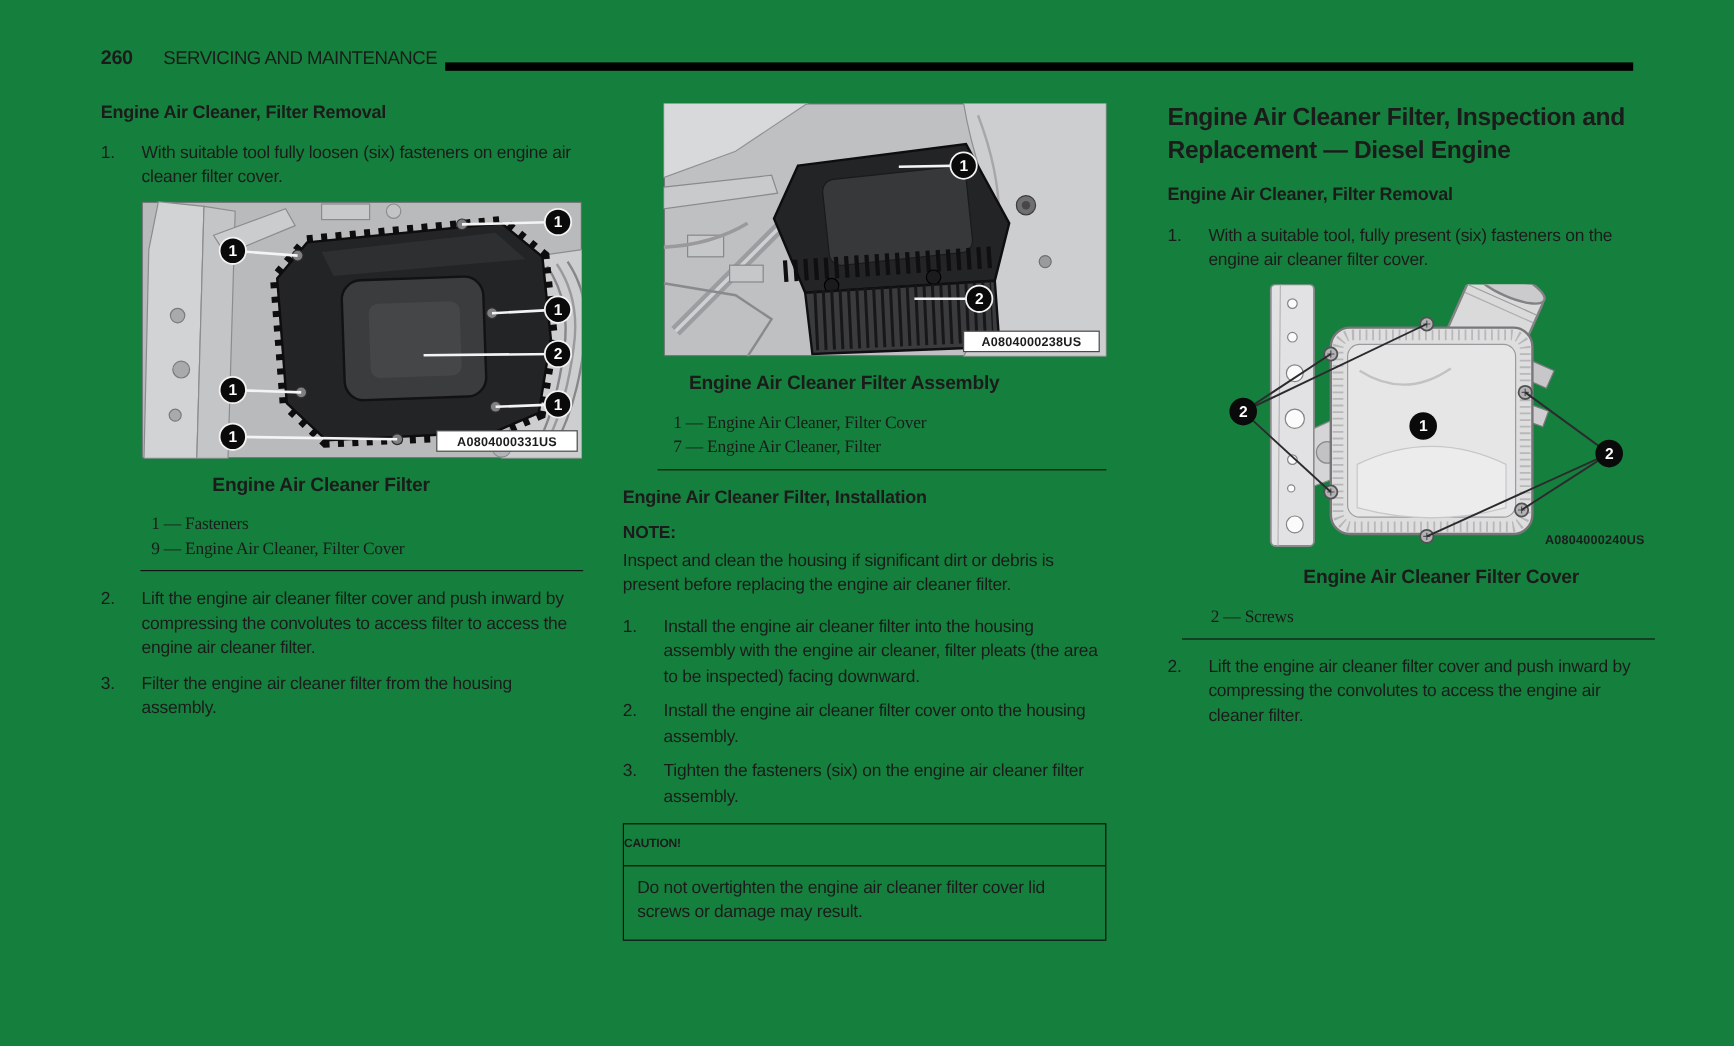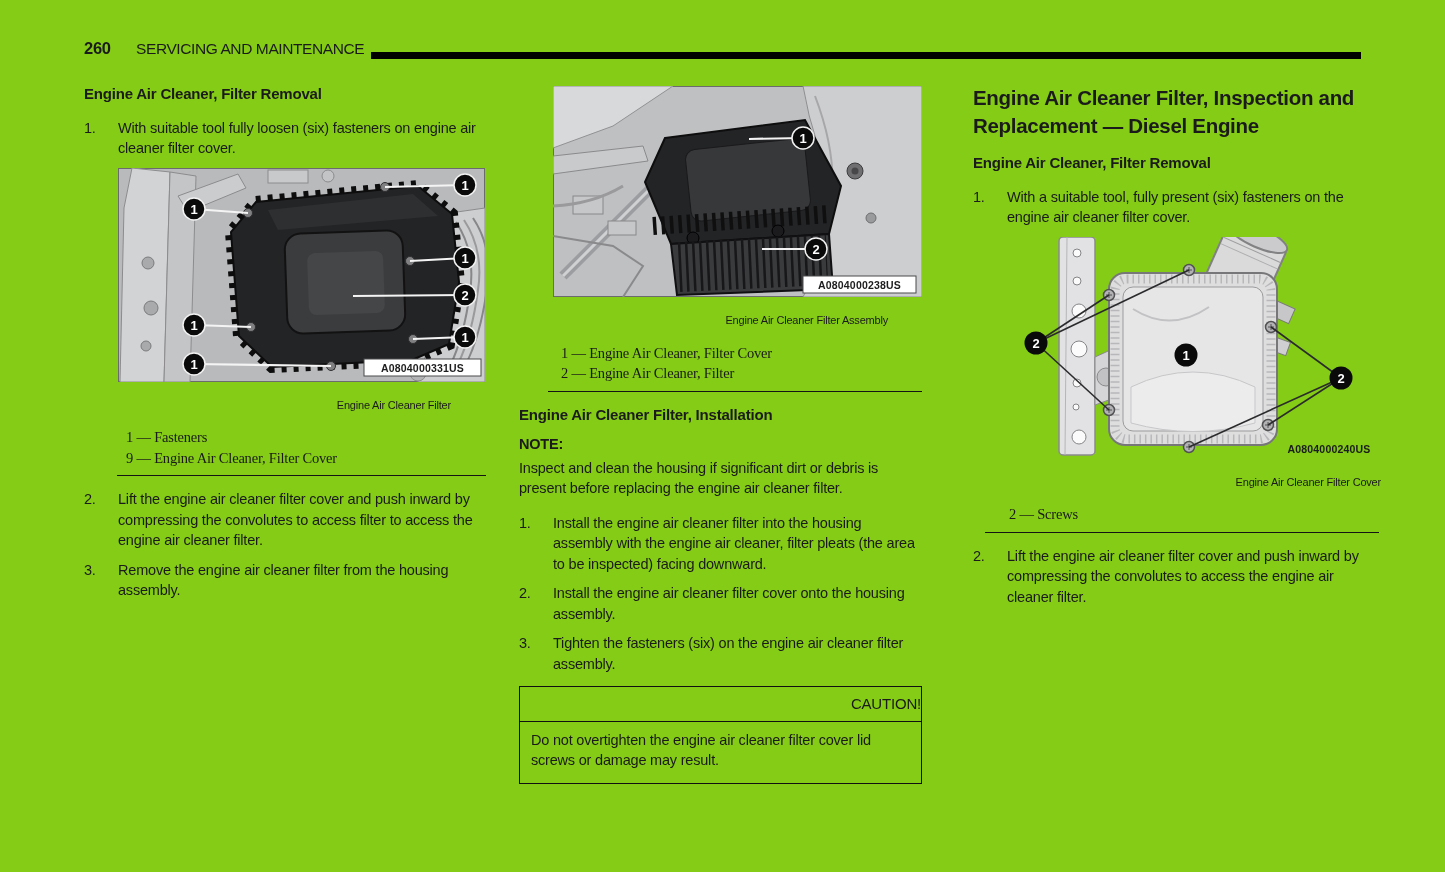--- a/index.html
+++ b/index.html
@@ -1,46 +1,46 @@
 <!DOCTYPE html>
 <html><head>
 <meta charset="utf-8">
 <style>
   html,body{margin:0;padding:0;background:#ffffff;}
   .page{
-    position:relative;width:1445px;height:872px;background:#84cc16;overflow:hidden;
+    position:relative;width:1445px;height:872px;background:#15803d;overflow:hidden;
     font-family:"Liberation Sans", sans-serif;color:#1b1b1b;
   }
   .hdr-num{position:absolute;left:84px;top:39px;font-size:16.5px;font-weight:bold;letter-spacing:-0.3px;}
   .hdr-title{position:absolute;left:136px;top:40px;font-size:15.5px;letter-spacing:-0.4px;}
   .hdr-bar{position:absolute;left:371px;top:52px;width:990px;height:7px;background:#000;}
   .col{position:absolute;font-size:14.5px;line-height:20.5px;letter-spacing:-0.2px;}
   .col-left{left:84px;top:84px;width:402px;}
   .col-mid{left:519px;top:86px;width:403px;}
   .col-right{left:957px;top:84px;width:406px;margin-left:16px;}
   .h-small{font-size:15px;font-weight:bold;margin:0 0 13px;letter-spacing:-0.2px;}
   .big-heading{font-size:20.5px;line-height:27.5px;font-weight:bold;margin:0 0 14px;letter-spacing:-0.3px;}
   .step{display:flex;margin:0 0 9px;}
   .step-num{flex:0 0 34px;}
   .step-text{flex:1;}
   .figure{position:relative;}
   .fig-left{margin:6px 0 0 34px;width:367px;}
   .fig-mid{margin:0 0 0 34px;width:369px;}
   .fig-right{margin:4px 0 0 48px;width:360px;}
-  .fig-caption{font-weight:normal;font-size:11px;text-align:right;margin:13px 0 0;letter-spacing:-0.2px;}
+  .fig-caption{font-weight:bold;font-size:16px;text-align:center;margin:13px 0 0;letter-spacing:-0.2px;}
   .legend{margin:12px 0 0 42px;font-family:Liberation Serif, serif;}
   .legend div{white-space:nowrap;}
   .legend-rule{border:0;border-top:1.6px solid #141414;margin:7px 0 13px 33px;}
   .col-right .legend{margin-left:36px;}
   .col-right .legend-rule{margin-left:12px;}
   .mid-heading{margin:11px 0 9px;}
   .note-label{font-weight:bold;margin:0 0 3px;}
   .note-text{margin:0 0 14px;}
   .caution{border:1.7px solid #101010;margin-top:12px;}
-  .caution-title{font-weight:normal;font-size:15px;text-align:right;padding:7px 0 6px;border-bottom:1.7px solid #101010;}
+  .caution-title{font-weight:bold;font-size:10px;text-align:left;padding:7px 0 6px;border-bottom:1.7px solid #101010;}
   .caution-body{padding:8px 11px 12px;}
   svg{display:block;}
   svg text{font-family:"Liberation Sans", sans-serif;}
   .callout-label{font-size:13px;font-weight:bold;fill:#ffffff;text-anchor:middle;}
   .figid{font-size:10.5px;font-weight:bold;fill:#1c1c1e;text-anchor:middle;letter-spacing:0.2px;}
 </style>
 </head>
 <body>
 
 <div class="page">
@@ -132,21 +132,21 @@
       <div>9 — Engine Air Cleaner, Filter Cover</div>
     </div>
     <hr class="legend-rule">
 
     <div class="step">
       <span class="step-num">2.</span>
       <span class="step-text">Lift the engine air cleaner filter cover and push inward by compressing the convolutes to access filter to access the engine air cleaner filter.</span>
     </div>
     <div class="step">
       <span class="step-num">3.</span>
-      <span class="step-text">Remove the engine air cleaner filter from the housing assembly.</span>
+      <span class="step-text">Filter the engine air cleaner filter from the housing assembly.</span>
     </div>
   </div>
 
   <div class="col col-mid">
 
     <div class="figure fig-mid">
       <svg width="369" height="211" viewBox="0 0 369 211">
         <rect x="0.5" y="0.5" width="368" height="210" fill="#bfc0c2" stroke="#6b6b6d"></rect>
 
         <polygon points="0,0 120,0 60,40 0,62" fill="#d8d9db" stroke="#919193"></polygon>
@@ -188,21 +188,21 @@
         <g>
           <rect x="250" y="190" width="113" height="17" fill="#ffffff" stroke="#4a4a4c"></rect>
           <text class="figid" x="306.5" y="202.5">A0804000238US</text>
         </g>
       </svg>
     </div>
 
     <div class="fig-caption fig-mid" style="width:369px;">Engine Air Cleaner Filter Assembly</div>
     <div class="legend">
       <div>1 — Engine Air Cleaner, Filter Cover</div>
-      <div>2 — Engine Air Cleaner, Filter</div>
+      <div>7 — Engine Air Cleaner, Filter</div>
     </div>
     <hr class="legend-rule" style="margin-left:29px;">
 
     <div class="h-small mid-heading">Engine Air Cleaner Filter, Installation</div>
     <div class="note-label">NOTE:</div>
     <div class="note-text">Inspect and clean the housing if significant dirt or debris is present before replacing the engine air cleaner filter.</div>
 
     <div class="step">
       <span class="step-num">1.</span>
       <span class="step-text">Install the engine air cleaner filter into the housing assembly with the engine air cleaner, filter pleats (the area to be inspected) facing downward.</span>

